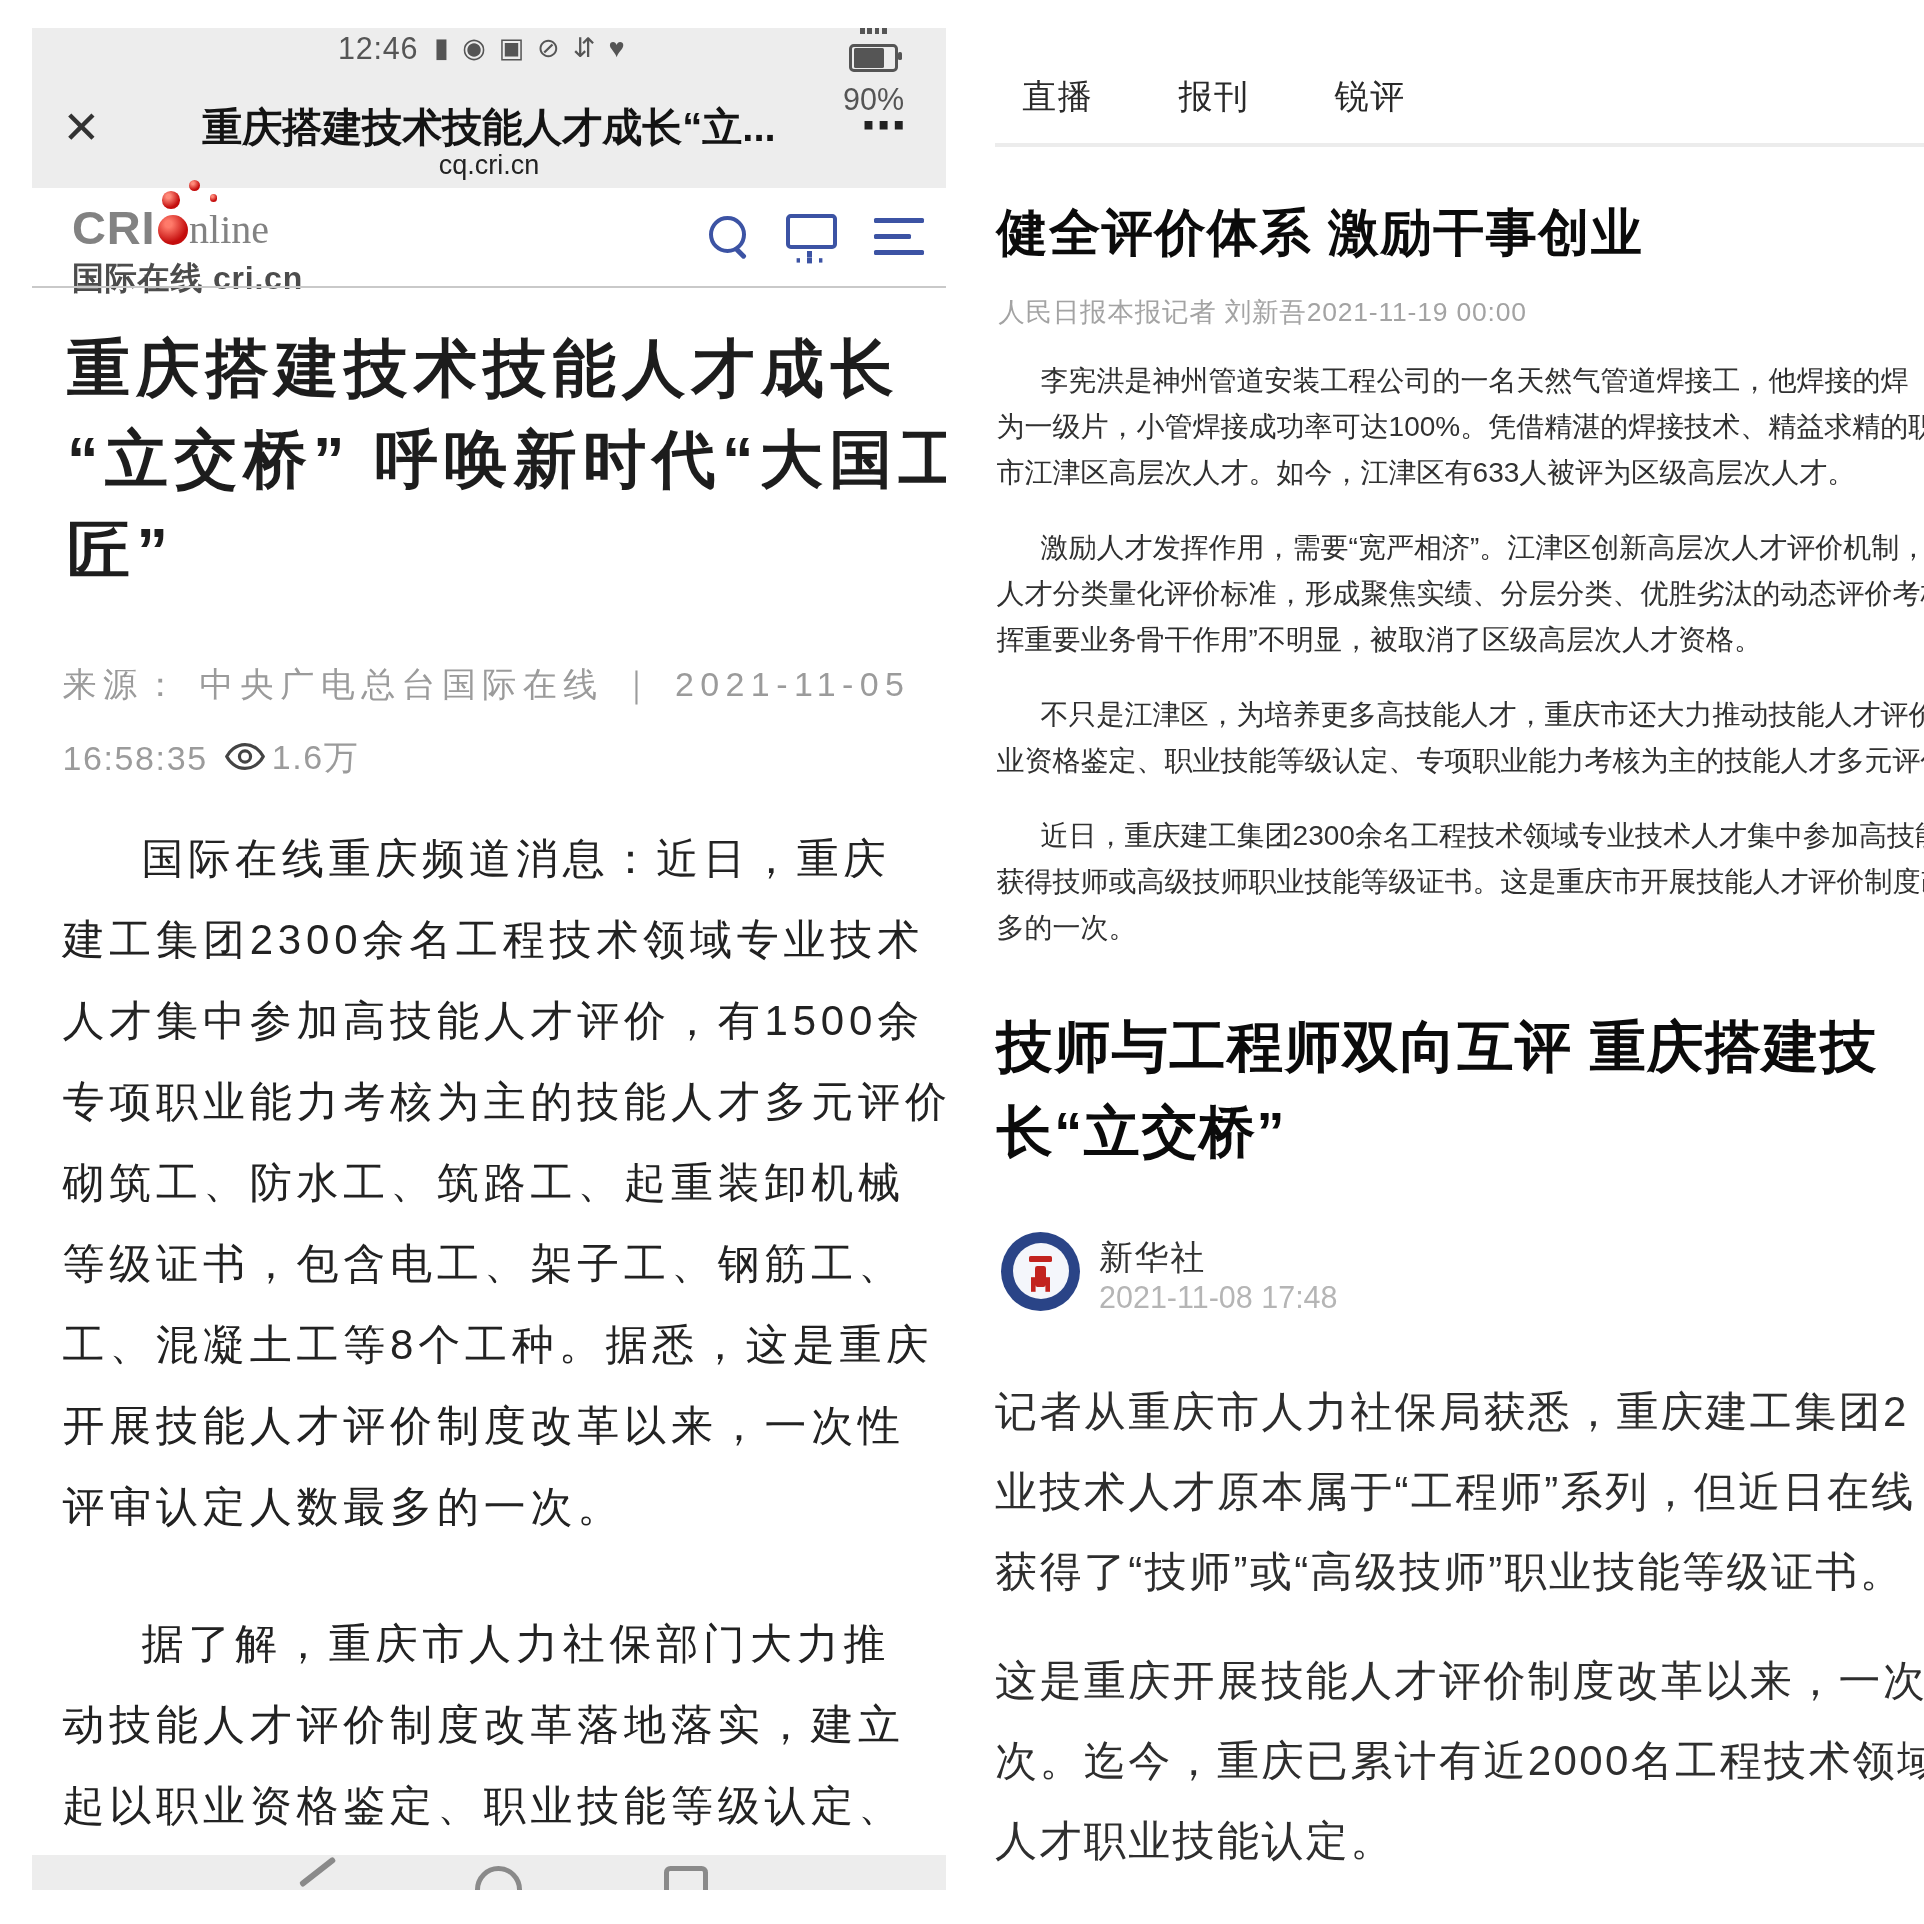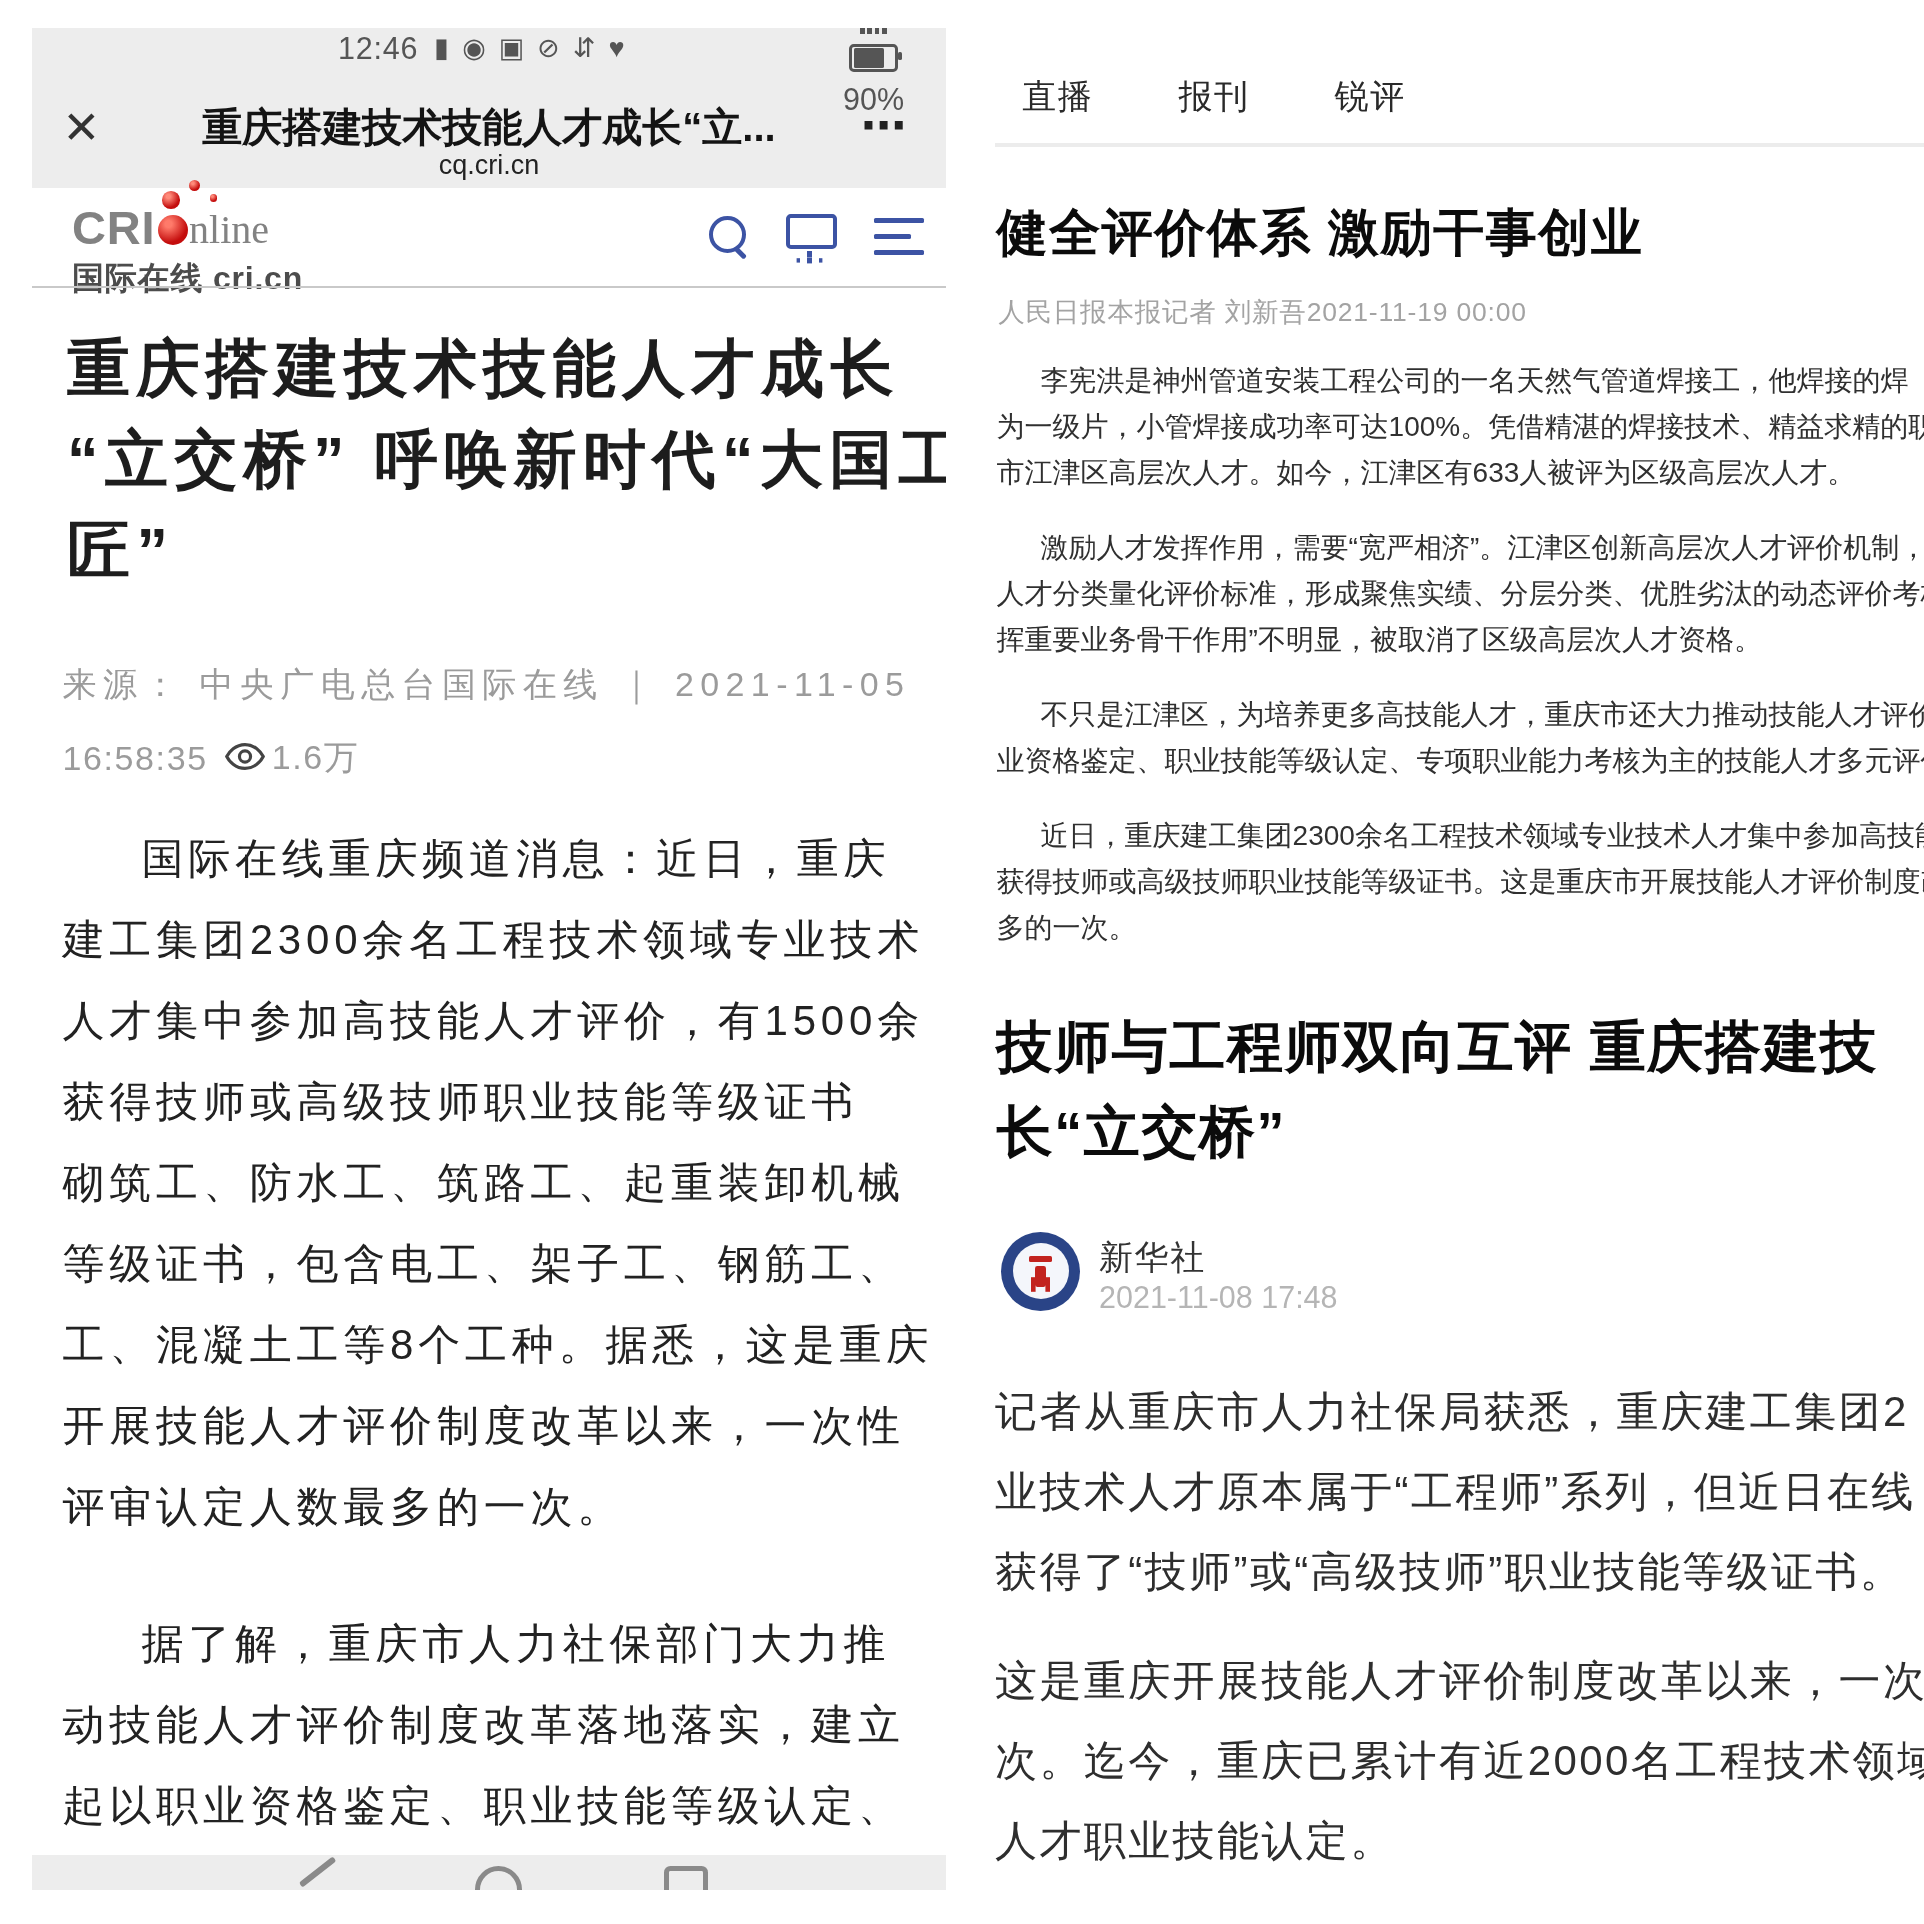--- a/index.html
+++ b/index.html
@@ -194,21 +194,21 @@
         </span>
         <span>1.6万</span>
       </div>
     </div>
 
     <div class="lp-body">
         <div class="para">
           <div class="line">国际在线重庆频道消息：近日，重庆</div>
           <div class="line">建工集团2300余名工程技术领域专业技术</div>
           <div class="line">人才集中参加高技能人才评价，有1500余</div>
-          <div class="line">获得技师或高级技师职业技能等级证书</div>
+          <div class="line">专项职业能力考核为主的技能人才多元评价</div>
           <div class="line">砌筑工、防水工、筑路工、起重装卸机械</div>
           <div class="line">等级证书，包含电工、架子工、钢筋工、</div>
           <div class="line">工、混凝土工等8个工种。据悉，这是重庆</div>
           <div class="line">开展技能人才评价制度改革以来，一次性</div>
           <div class="line">评审认定人数最多的一次。</div>
         </div>
         <div class="para">
           <div class="line">据了解，重庆市人力社保部门大力推</div>
           <div class="line">动技能人才评价制度改革落地落实，建立</div>
           <div class="line">起以职业资格鉴定、职业技能等级认定、</div>

